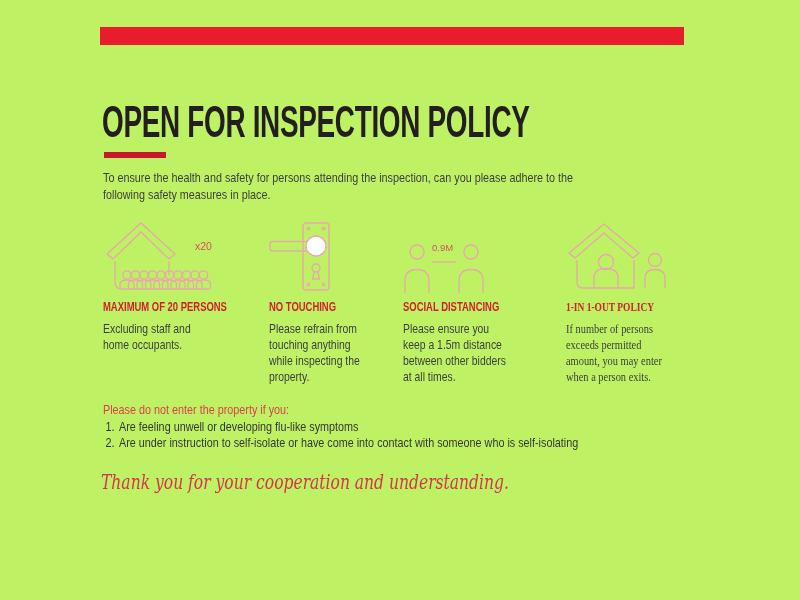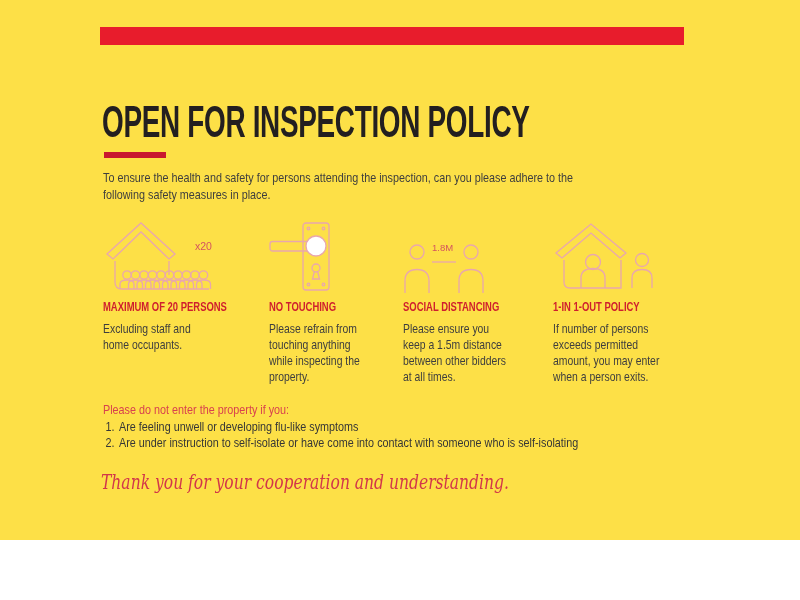--- a/index.html
+++ b/index.html
@@ -1,33 +1,33 @@
 <!DOCTYPE html>
 <html><head>
 <meta charset="utf-8">
 <style>
   html,body{margin:0;padding:0;background:#ffffff;}
   #canvas{
-    position:relative;width:800px;height:540px;background:#fde047;overflow:hidden;
+    position:relative;width:800px;height:600px;background:#bef264;overflow:hidden;
     font-family:"Liberation Sans",sans-serif;color:#3e3e3e;
   }
   .topbar{position:absolute;left:100px;top:27px;width:584px;height:18px;background:#e81c2c;}
   .title{
     position:absolute;left:102px;top:99px;font-size:45px;line-height:1;font-weight:bold;
     color:#231f20;letter-spacing:-0.5px;white-space:nowrap;
     transform:scaleX(0.62);transform-origin:0 0;
   }
   .title-rule{position:absolute;left:104px;top:152px;width:62px;height:6px;background:#c9182e;}
   .intro{
     position:absolute;left:103px;top:170px;width:720px;
     font-size:13.5px;line-height:16.5px;color:#3e3e3e;white-space:pre-line;
     transform:scaleX(0.8);transform-origin:0 0;
   }
   .col{position:absolute;top:221px;width:150px;}
-  .col1{left:103px;} .col2{left:253px;margin-left:16px;} .col3{left:403px;} .col4{left:553px;}
+  .col1{left:103px;} .col2{left:253px;margin-left:16px;} .col3{left:403px;} .col4{left:566px;font-family:Liberation Serif, serif;}
   .icon-box{position:relative;height:72px;}
   .icon-box svg{position:absolute;left:0;}
   .badge{position:absolute;color:#d4545f;font-size:10.5px;letter-spacing:0;}
   .badge-x20{left:92px;top:19px;}
   .badge-15m{left:29px;top:21px;font-size:9.5px;}
   .m-heading{
     margin-top:7px;font-size:13.5px;font-weight:bold;color:#cf1f2e;line-height:14px;
     white-space:nowrap;transform:scaleX(0.7);transform-origin:0 0;
   }
   .m-body{
@@ -118,21 +118,21 @@
 
   <div class="col col3">
     <div class="icon-box">
       <svg width="82" height="50" viewBox="0 0 82 50" style="top:22px">
         <circle class="ic" cx="14" cy="9" r="7"></circle>
         <path class="ic" d="M2,50 V38 Q2,26.5 14,26.5 Q26,26.5 26,38 V50"></path>
         <line class="ic" x1="29" y1="19" x2="53" y2="19"></line>
         <circle class="ic" cx="68" cy="9" r="7"></circle>
         <path class="ic" d="M56,50 V38 Q56,26.5 68,26.5 Q80,26.5 80,38 V50"></path>
       </svg>
-      <span class="badge badge-15m">1.8M</span>
+      <span class="badge badge-15m">0.9M</span>
     </div>
     <div class="m-heading">SOCIAL DISTANCING</div>
     <div class="m-body">Please ensure you
 keep a 1.5m distance
 between other bidders
 at all times.</div>
   </div>
 
   <div class="col col4">
     <div class="icon-box">

